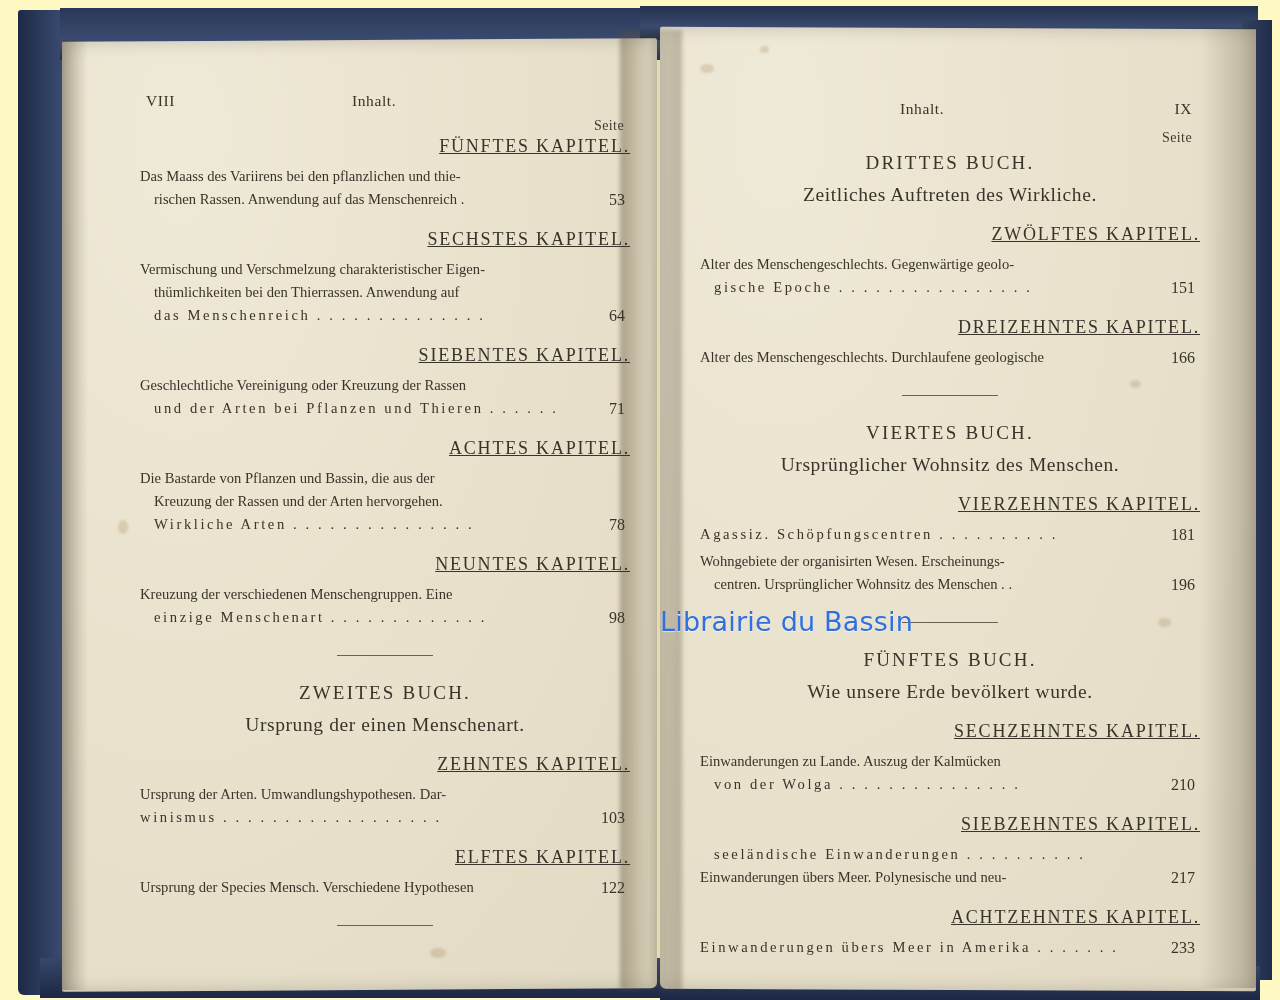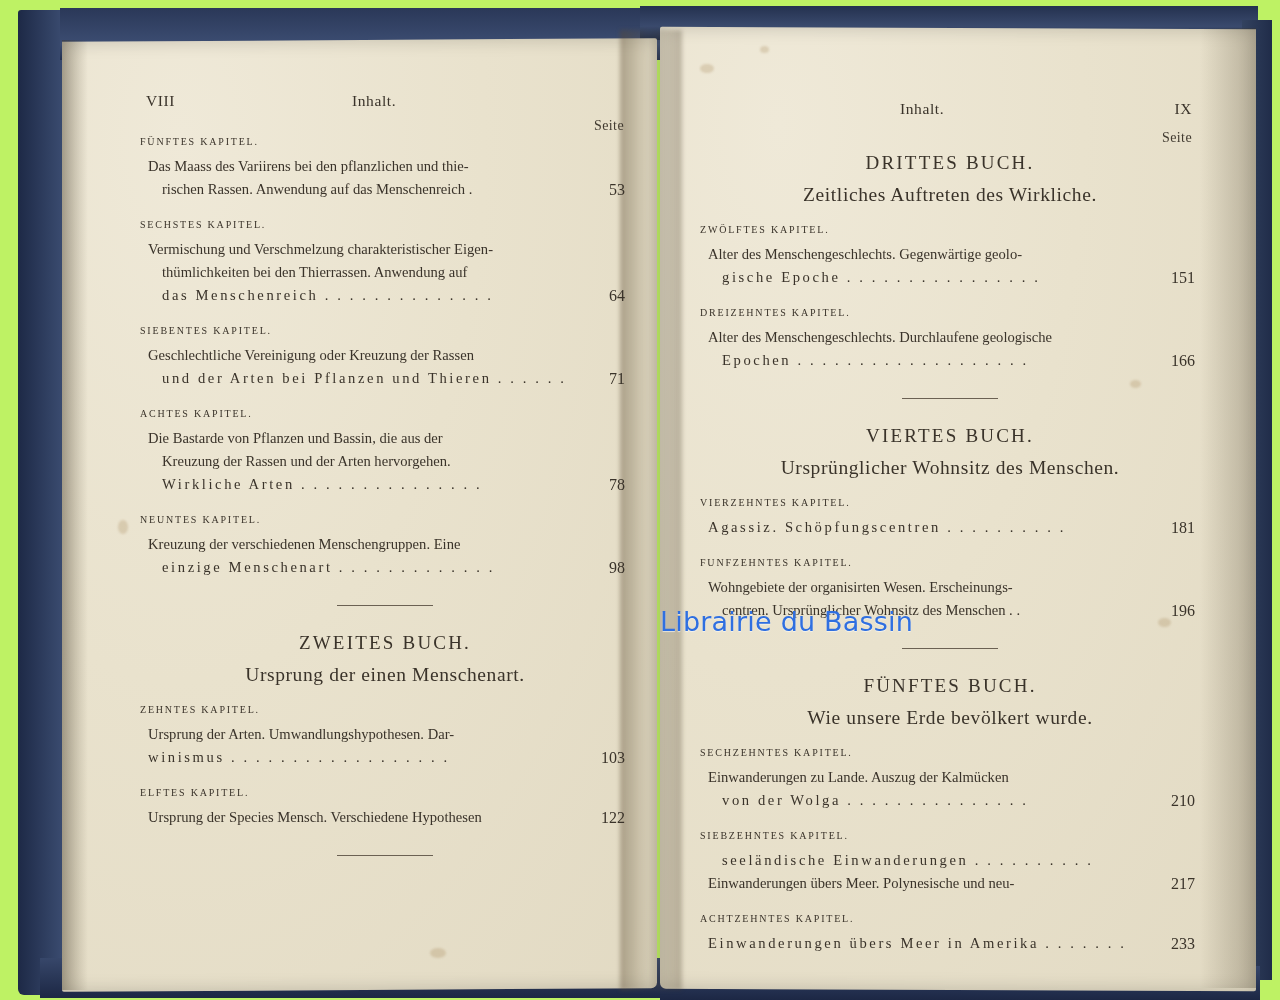--- a/index.html
+++ b/index.html
@@ -12,21 +12,21 @@
     overflow: hidden;
     background: #ffffff;
     font-family: "Liberation Serif", serif;
   }
 
   #book {
     position: absolute;
     left: 0; top: 0;
     width: 1280px;
     height: 1000px;
-    background: #bef264;
+    background: #fef9c3;
   }
 
   
   .cover {
     position: absolute;
     background: #2b3a5c;
   }
   .cover-left {
     left: 18px; top: 10px;
     width: 78px; height: 985px;
@@ -141,30 +141,31 @@
     letter-spacing: 2.2px;
     margin: 26px 0 10px 0;
   }
   .book-sub {
     text-align: center;
     font-size: 19.5px;
     letter-spacing: 0.6px;
     margin: 0 0 16px 0;
   }
   .chap-head {
-    text-align: left;
-    font-size: 10px;
+    text-align: right;
+    font-size: 18px;
     letter-spacing: 1.8px;
     margin: 18px 0 8px 0;
+    text-decoration: underline;
   }
   .entry {
     font-size: 14.6px;
     line-height: 23px;
     text-align: justify;
-    margin: 0 0 4px 8px;
+    margin: 0 0 4px 0;
     position: relative;
     padding-right: 44px;
   }
   .entry .ln { display: block; }
   .entry .ln.ind { text-indent: 0; padding-left: 14px; }
   .entry .pg {
     position: absolute;
     right: 5px;
     bottom: 0;
     font-size: 16px;
@@ -293,36 +294,34 @@
     <div class="chap-head">ZWÖLFTES KAPITEL.</div>
     <div class="entry">
       <span class="ln">Alter des Menschengeschlechts.  Gegenwärtige geolo-</span>
       <span class="ln ind leader">gische Epoche . . . . . . . . . . . . . . . .</span>
       <span class="pg">151</span>
     </div>
 
     <div class="chap-head">DREIZEHNTES KAPITEL.</div>
     <div class="entry">
       <span class="ln">Alter des Menschengeschlechts.  Durchlaufene geologische</span>
-      <span class="ln ind leader">Epochen . . . . . . . . . . . . . . . . . . .</span>
       <span class="pg">166</span>
     </div>
 
     <div class="rule"></div>
 
     <div class="book-head">VIERTES BUCH.</div>
     <div class="book-sub">Ursprünglicher Wohnsitz des Menschen.</div>
 
     <div class="chap-head">VIERZEHNTES KAPITEL.</div>
     <div class="entry">
       <span class="ln leader">Agassiz.  Schöpfungscentren . . . . . . . . . .</span>
       <span class="pg">181</span>
     </div>
 
-    <div class="chap-head">FUNFZEHNTES KAPITEL.</div>
     <div class="entry">
       <span class="ln">Wohngebiete der organisirten Wesen.  Erscheinungs-</span>
       <span class="ln ind">centren.  Ursprünglicher Wohnsitz des Menschen . .</span>
       <span class="pg">196</span>
     </div>
 
     <div class="rule"></div>
 
     <div class="book-head">FÜNFTES BUCH.</div>
     <div class="book-sub">Wie unsere Erde bevölkert wurde.</div>

